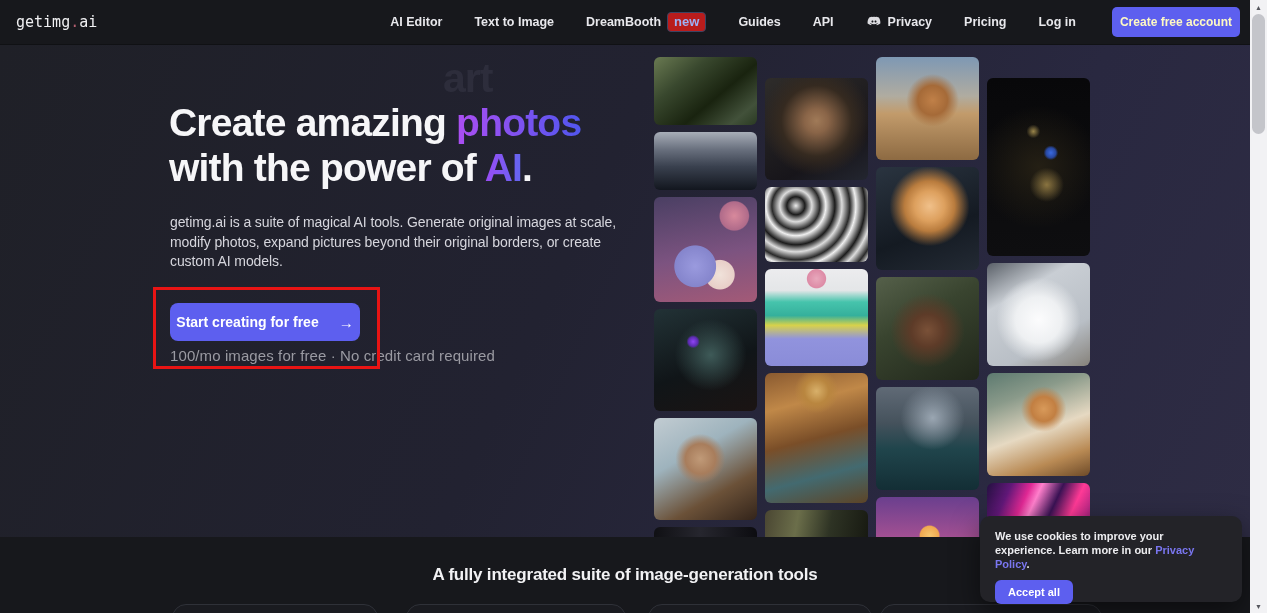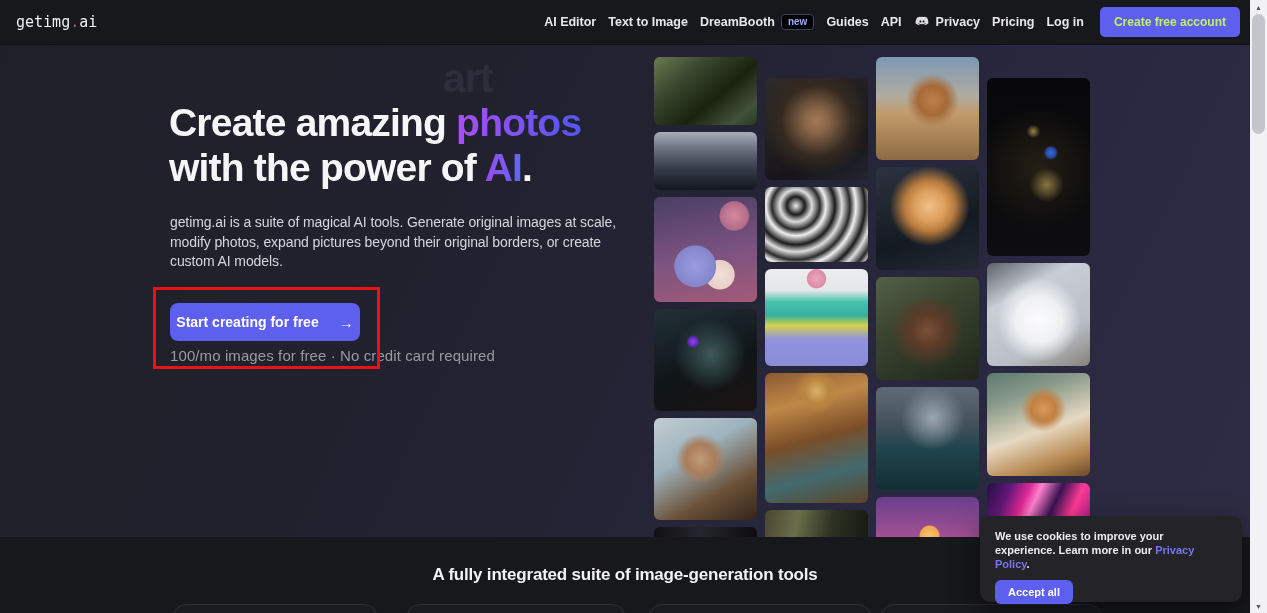--- a/index.html
+++ b/index.html
@@ -7,27 +7,27 @@
               font-family:"Liberation Sans", sans-serif; }
   .page { position:relative; width:1267px; height:613px; overflow:hidden; }
 
   
   .topnav { position:absolute; left:0; top:0; width:1250px; height:45px; background:#17181c;
             border-bottom:1px solid #101114; display:flex; align-items:center;
             padding:0 10px 0 16px; z-index:5; }
   .logo { font-family:"DejaVu Sans Mono", monospace; font-size:15px; font-weight:500;
           color:#f0f0f2; cursor:pointer; }
   .logo .dot { color:#b25e6e; }
-  .navlinks { margin-left:auto; display:flex; align-items:center; gap:12px; }
+  .navlinks { margin-left:auto; display:flex; align-items:center; gap:32px; }
   .navitem { color:#e8e8ec; font-size:12.5px; font-weight:600; cursor:pointer;
              display:flex; align-items:center; gap:6px; white-space:nowrap; }
-  .badge-new { font-size:10px; font-weight:700; color:#9db1f5; background:#000000;
+  .badge-new { font-size:13px; font-weight:700; color:#9db1f5; background:#b91c1c;
                border:1px solid #3b4463; border-radius:4px; padding:1.5px 6px 2px; }
-  .nav-cta { background:#5d5fef; color:#bef264; font-size:12px; font-weight:600;
-             border:none; border-radius:5px; padding:8px 14px; margin-left:4px;
+  .nav-cta { background:#5d5fef; color:#fef9c3; font-size:12px; font-weight:600;
+             border:none; border-radius:5px; padding:8px 8px; margin-left:4px;
              cursor:pointer; white-space:nowrap; }
   .discord-icon { display:inline-flex; }
 
   
   .hero { position:absolute; left:0; top:45px; width:1250px; height:492px;
           background:linear-gradient(115deg,#1f2027 0%,#222231 45%,#292840 75%,#2e2c44 100%);
           overflow:hidden; z-index:1; }
   .ghost-word { position:absolute; left:443px; top:10px; font-size:41px; font-weight:700;
                 color:rgba(168,168,205,0.09); letter-spacing:-1px; }
   .hero-title { position:absolute; left:169px; top:55px; font-size:39px; line-height:45px;

